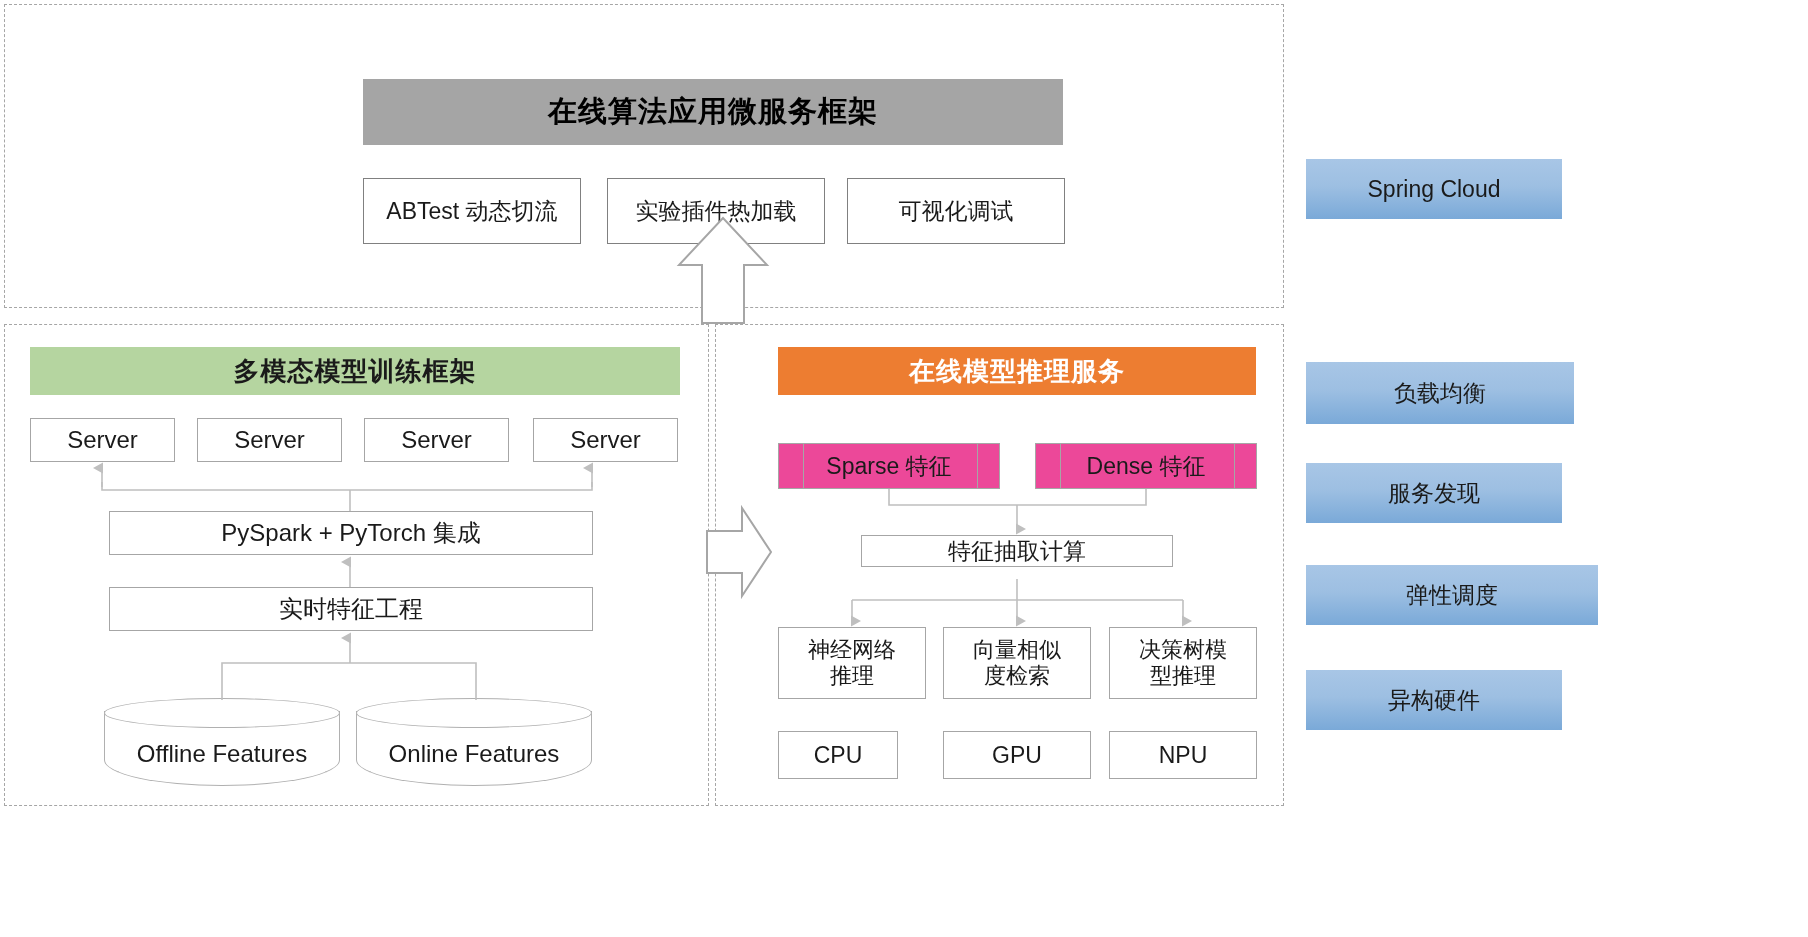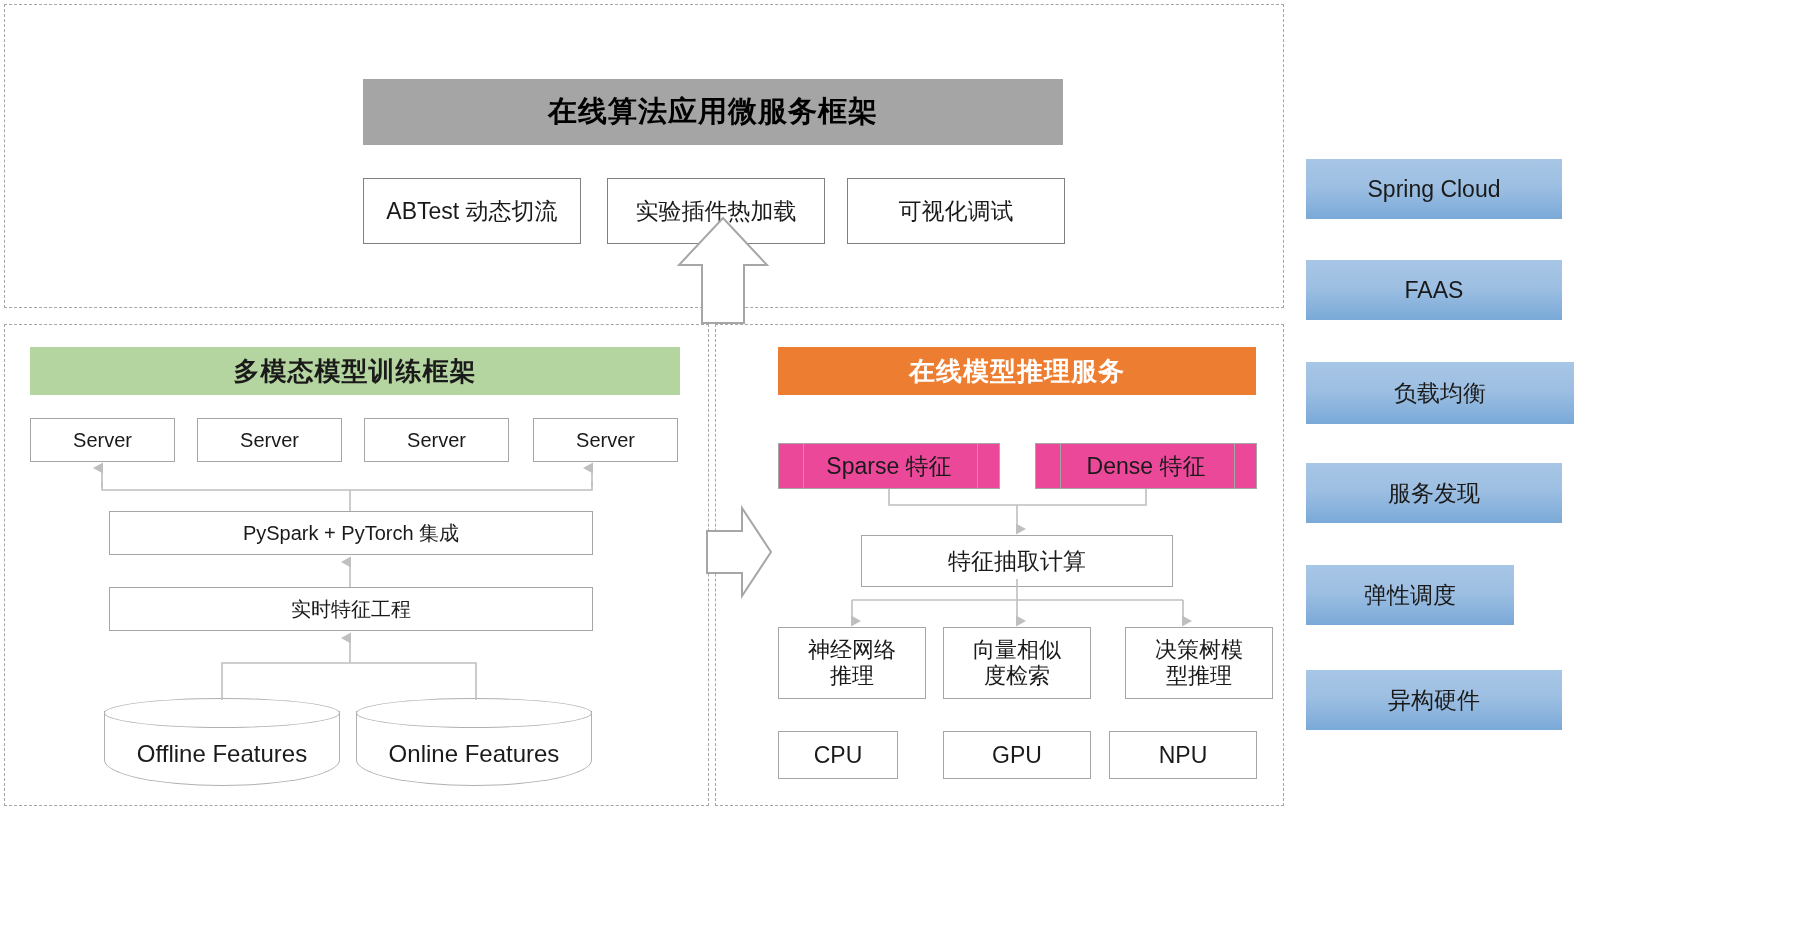--- a/index.html
+++ b/index.html
@@ -17,21 +17,21 @@
        font-weight:bold;box-sizing:border-box;}
   .hdr-gray{background:#a5a5a5;color:#000;font-size:29px;letter-spacing:1px;}
   .hdr-green{background:#b5d5a0;color:#1a1a1a;font-size:26px;letter-spacing:1px;}
   .hdr-orange{background:#ed7d31;color:#fff;font-size:26px;letter-spacing:1px;}
 
   
   .box{background:#fff;border:1.5px solid #808080;
        display:flex;align-items:center;justify-content:center;
        text-align:center;color:#1a1a1a;box-sizing:border-box;}
   .box.thin{border:1.3px solid #a6a6a6;}
-  .f24{font-size:20px;}
+  .f24{font-size:24px;}
   .f23{font-size:23px;text-align:center;}
   .f22{font-size:22px;}
   .lh{line-height:1.18;}
 
   
   .pproc{position:absolute;box-sizing:border-box;border:1.5px solid #a6a6a6;background:#ec4899;}
   .pproc .bar{position:absolute;top:0;bottom:0;width:0;border-left:1.5px solid #a6a6a6;}
   .pproc .lbl{position:absolute;inset:0;display:flex;align-items:center;justify-content:center;
               font-size:23px;color:#1a1a1a;}
 
@@ -96,38 +96,37 @@
     <div class="bar" style="left:24px;"></div>
     <div class="bar" style="left:198px;"></div>
     <div class="lbl">Sparse 特征</div>
   </div>
   <div class="pproc" style="left:1035px;top:443px;width:222px;height:46px;text-decoration:underline;">
     <div class="bar" style="left:24px;"></div>
     <div class="bar" style="left:198px;"></div>
     <div class="lbl">Dense 特征</div>
   </div>
 
-  <div class="abs box thin f23" style="left:861px;top:535px;width:312px;height:52px;">特征抽取计算</div>
+  <div class="abs box thin f23" style="left:861px;top:535px;width:312px;height:32px;">特征抽取计算</div>
 
   <div class="abs box thin f22 lh" style="left:778px;top:627px;width:148px;height:72px;white-space:pre-line;">神经网络
 推理</div>
   <div class="abs box thin f22 lh" style="left:943px;top:627px;width:148px;height:72px;white-space:pre-line;">向量相似
 度检索</div>
-  <div class="abs box thin f22 lh" style="left:1109px;top:627px;width:148px;height:72px;white-space:pre-line;margin-left:16px;">决策树模
+  <div class="abs box thin f22 lh" style="left:1109px;top:627px;width:148px;height:72px;white-space:pre-line;">决策树模
 型推理</div>
 
   <div class="abs box thin f23" style="left:778px;top:731px;width:120px;height:48px;">CPU</div>
   <div class="abs box thin f23" style="left:943px;top:731px;width:148px;height:48px;">GPU</div>
   <div class="abs box thin f23" style="left:1109px;top:731px;width:148px;height:48px;">NPU</div>
 
   <div class="abs blue" style="left:1306px;top:159px;width:256px;height:60px;">Spring Cloud</div>
-  <div class="abs blue" style="left:1306px;top:260px;width:256px;height:60px;">FAAS</div>
   <div class="abs blue" style="left:1306px;top:362px;width:268px;height:62px;">负载均衡</div>
   <div class="abs blue" style="left:1306px;top:463px;width:256px;height:60px;">服务发现</div>
-  <div class="abs blue" style="left:1306px;top:565px;width:208px;height:60px;">弹性调度</div>
+  <div class="abs blue" style="left:1306px;top:565px;width:292px;height:60px;">弹性调度</div>
   <div class="abs blue" style="left:1306px;top:670px;width:256px;height:60px;">异构硬件</div>
 
   <svg class="ov" viewBox="0 0 1808 937">
     <defs>
       <marker id="arrUp" markerWidth="12" markerHeight="12" refX="6" refY="9" orient="auto" markerUnits="userSpaceOnUse">
         <path d="M6 0 L11.5 10 L0.5 10 Z" fill="#bfbfbf"></path>
       </marker>
       <marker id="arrDn" markerWidth="12" markerHeight="12" refX="6" refY="9" orient="auto" markerUnits="userSpaceOnUse">
         <path d="M6 0 L11.5 10 L0.5 10 Z" fill="#bfbfbf"></path>
       </marker>

